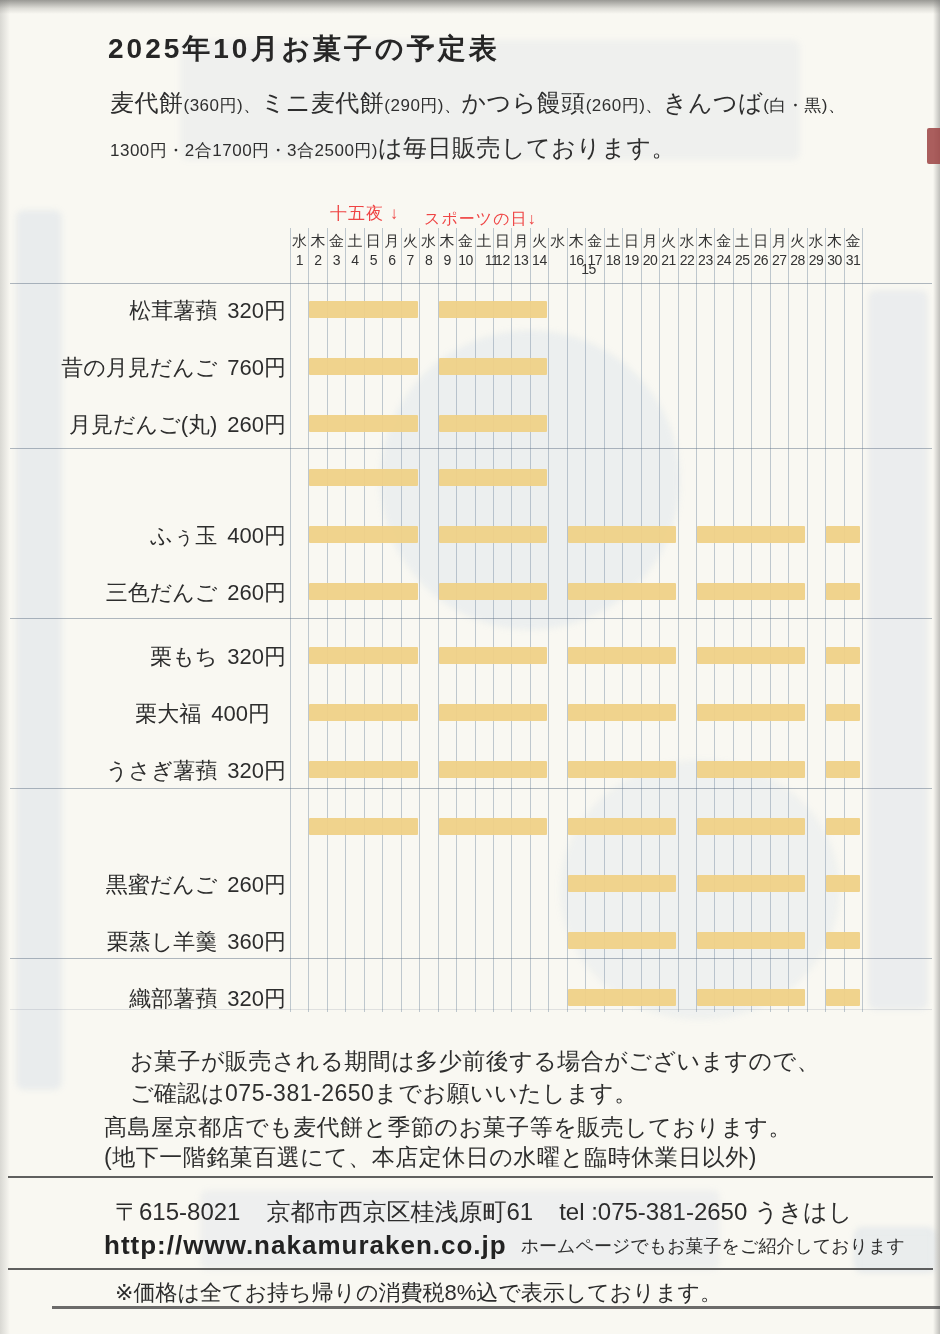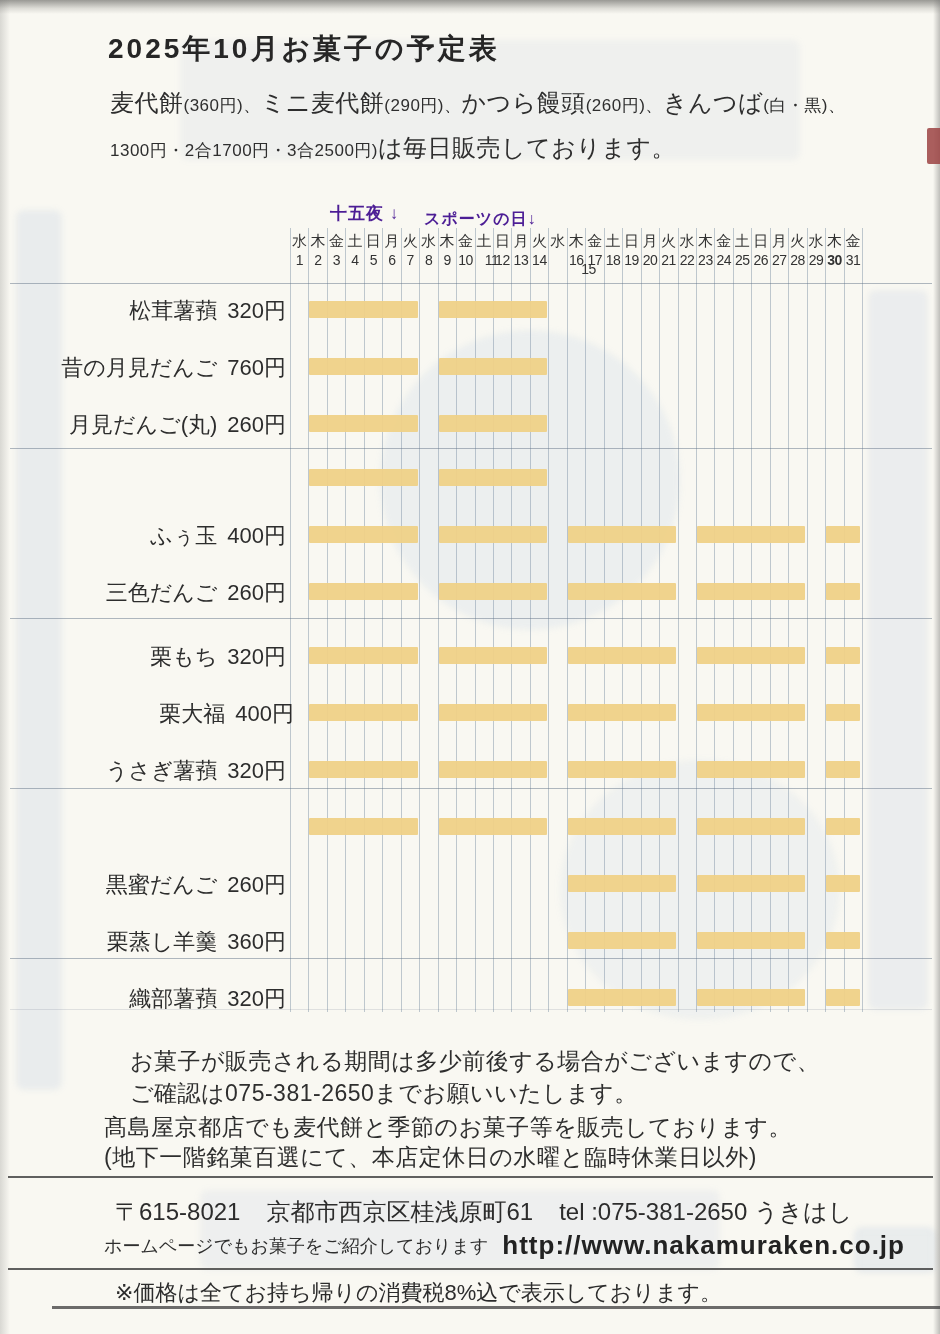--- a/index.html
+++ b/index.html
@@ -18,21 +18,21 @@
   #scan-left{left:0;top:0;width:10px;height:1334px;
     background:linear-gradient(90deg,rgba(120,120,118,.25),rgba(0,0,0,0));}
   #red-tab{right:0;top:128px;width:13px;height:36px;background:#9c4343;opacity:.85;border-radius:2px 0 0 2px;}
   
   .ghost{filter:blur(3px);border-radius:8px;}
   
   #page-title{left:108px;top:30px;font-size:28px;font-weight:700;letter-spacing:3px;color:#262626;}
   #intro{left:110px;top:82px;width:780px;font-size:24px;line-height:42px;color:#2e2e2e;letter-spacing:.5px;}
   #intro .ip{font-size:17px;}
   
-  .annot{font-size:17px;color:#4c1d95;letter-spacing:1px;font-weight:bold;}
+  .annot{font-size:17px;color:#ef4444;letter-spacing:1px;}
   
   .wd,.dy{width:19px;text-align:center;color:#333;}
   .wd{top:232px;font-size:15px;}
   .dy{top:252px;font-size:14px;letter-spacing:-.5px;}
   .gridline{top:228px;width:1px;height:784px;background:rgba(110,130,155,.42);}
   .sep{left:10px;width:922px;height:1px;background:rgba(100,115,135,.5);}
   .rowlabel{width:238px;text-align:right;font-size:22px;color:#2d2d2d;white-space:nowrap;}
   .rowlabel .price{margin-left:10px;}
   .bar{height:17px;border-radius:1px;opacity:.95;}
   
@@ -163,21 +163,21 @@
     <div class="abs dy" style="left: 732.8px;">25</div>
     <div class="abs wd" style="left: 751.3px;">日</div>
     <div class="abs dy" style="left: 751.3px;">26</div>
     <div class="abs wd" style="left: 769.7px;">月</div>
     <div class="abs dy" style="left: 769.7px;">27</div>
     <div class="abs wd" style="left: 788.1px;">火</div>
     <div class="abs dy" style="left: 788.1px;">28</div>
     <div class="abs wd" style="left: 806.6px;">水</div>
     <div class="abs dy" style="left: 806.6px;">29</div>
     <div class="abs wd" style="left: 825px;">木</div>
-    <div class="abs dy" style="left: 825px; font-weight: bold;">30</div>
+    <div class="abs dy" style="left: 825px;">30</div>
     <div class="abs wd" style="left: 843.5px;">金</div>
     <div class="abs dy" style="left: 843.5px;">31</div>
     <div class="abs rowlabel" style="left: 48px; top: 296px;"><span>松茸薯蕷</span><span class="price">320円</span></div>
     <div class="abs bar" style="left: 309.4px; width: 108.2px; top: 301px; background: rgb(239, 209, 135);"></div>
     <div class="abs bar" style="left: 438.6px; width: 108.2px; top: 301px; background: rgb(239, 209, 135);"></div>
     <div class="abs rowlabel" style="left: 48px; top: 353px;"><span>昔の月見だんご</span><span class="price">760円</span></div>
     <div class="abs bar" style="left: 309.4px; width: 108.2px; top: 358px; background: rgb(239, 209, 135);"></div>
     <div class="abs bar" style="left: 438.6px; width: 108.2px; top: 358px; background: rgb(239, 209, 135);"></div>
     <div class="abs rowlabel" style="left: 48px; top: 410px;"><span>月見だんご(丸)</span><span class="price">260円</span></div>
     <div class="abs bar" style="left: 309.4px; width: 108.2px; top: 415px; background: rgb(239, 209, 135);"></div>
@@ -195,21 +195,21 @@
     <div class="abs bar" style="left: 438.6px; width: 108.2px; top: 583px; background: rgb(239, 209, 135);"></div>
     <div class="abs bar" style="left: 567.8px; width: 108.2px; top: 583px; background: rgb(239, 209, 135);"></div>
     <div class="abs bar" style="left: 696.9px; width: 108.2px; top: 583px; background: rgb(239, 209, 135);"></div>
     <div class="abs bar" style="left: 826px; width: 34.4px; top: 583px; background: rgb(239, 209, 135);"></div>
     <div class="abs rowlabel" style="left: 48px; top: 642px;"><span>栗もち</span><span class="price">320円</span></div>
     <div class="abs bar" style="left: 309.4px; width: 108.2px; top: 647px; background: rgb(239, 209, 135);"></div>
     <div class="abs bar" style="left: 438.6px; width: 108.2px; top: 647px; background: rgb(239, 209, 135);"></div>
     <div class="abs bar" style="left: 567.8px; width: 108.2px; top: 647px; background: rgb(239, 209, 135);"></div>
     <div class="abs bar" style="left: 696.9px; width: 108.2px; top: 647px; background: rgb(239, 209, 135);"></div>
     <div class="abs bar" style="left: 826px; width: 34.4px; top: 647px; background: rgb(239, 209, 135);"></div>
-    <div class="abs rowlabel" style="left: 56px; top: 699px;"><span>栗大福</span><span class="price">400円</span></div>
+    <div class="abs rowlabel" style="left: 32px; top: 699px;"><span>栗大福</span><span class="price">400円</span></div>
     <div class="abs bar" style="left: 309.4px; width: 108.2px; top: 704px; background: rgb(239, 209, 135);"></div>
     <div class="abs bar" style="left: 438.6px; width: 108.2px; top: 704px; background: rgb(239, 209, 135);"></div>
     <div class="abs bar" style="left: 567.8px; width: 108.2px; top: 704px; background: rgb(239, 209, 135);"></div>
     <div class="abs bar" style="left: 696.9px; width: 108.2px; top: 704px; background: rgb(239, 209, 135);"></div>
     <div class="abs bar" style="left: 826px; width: 34.4px; top: 704px; background: rgb(239, 209, 135);"></div>
     <div class="abs rowlabel" style="left: 48px; top: 756px;"><span>うさぎ薯蕷</span><span class="price">320円</span></div>
     <div class="abs bar" style="left: 309.4px; width: 108.2px; top: 761px; background: rgb(239, 209, 135);"></div>
     <div class="abs bar" style="left: 438.6px; width: 108.2px; top: 761px; background: rgb(239, 209, 135);"></div>
     <div class="abs bar" style="left: 567.8px; width: 108.2px; top: 761px; background: rgb(239, 209, 135);"></div>
     <div class="abs bar" style="left: 696.9px; width: 108.2px; top: 761px; background: rgb(239, 209, 135);"></div>
@@ -239,21 +239,21 @@
 <div class="abs fnote" style="left:104px;top:1142px;">(地下一階銘菓百選にて、本店定休日の水曜と臨時休業日以外)</div>
 
 <div class="abs hr-dark" style="top:1176px;"></div>
 
 <div id="address-line" class="abs">
   <span>〒615-8021</span><span class="sp">京都市西京区桂浅原町61</span><span class="sp">tel :075-381-2650</span>
   <span>うきはし</span>
 </div>
 
 <div id="url-line" class="abs">
+  <span id="url-text">http://www.nakamuraken.co.jp</span>
   <span id="url-note">ホームページでもお菓子をご紹介しております</span>
-  <span id="url-text">http://www.nakamuraken.co.jp</span>
 </div>
 
 <div class="abs hr-dark" style="top:1268px;"></div>
 
 <div id="tax-note" class="abs">※価格は全てお持ち帰りの消費税8%込で表示しております。</div>
 
 <div id="bottom-line" class="abs"></div>
 
 </body></html>

